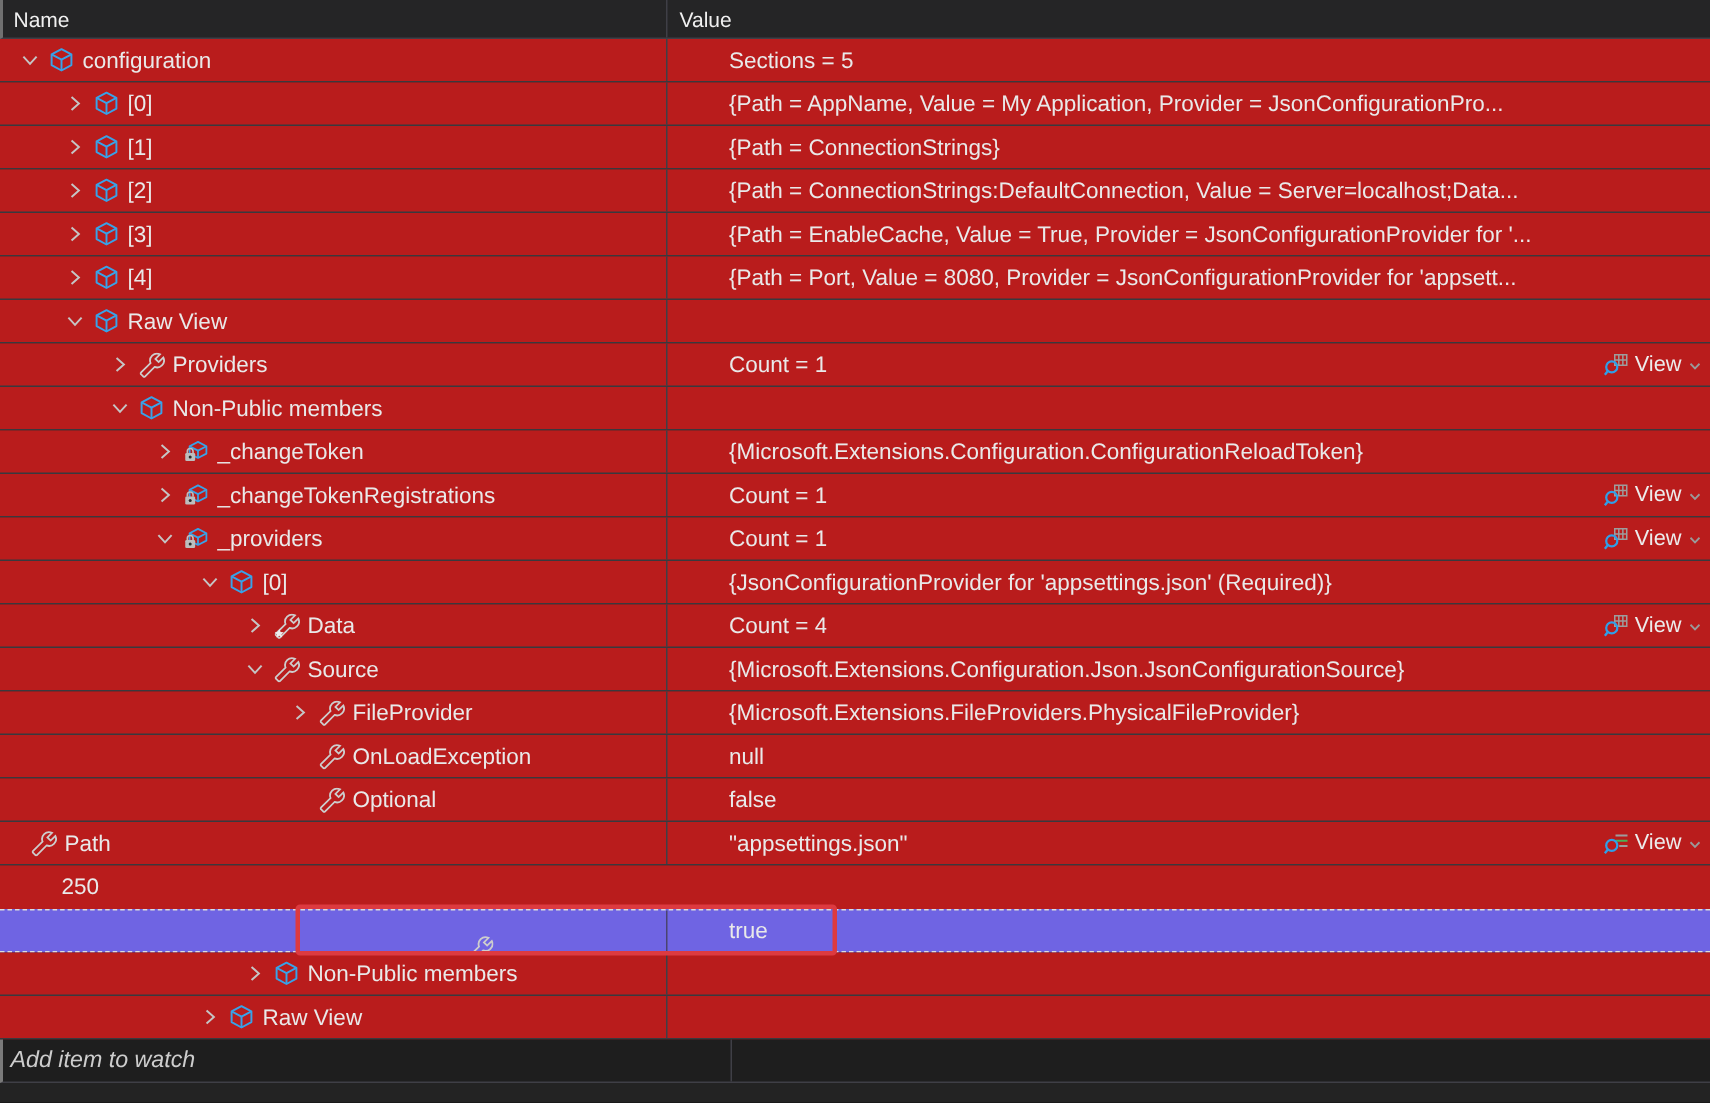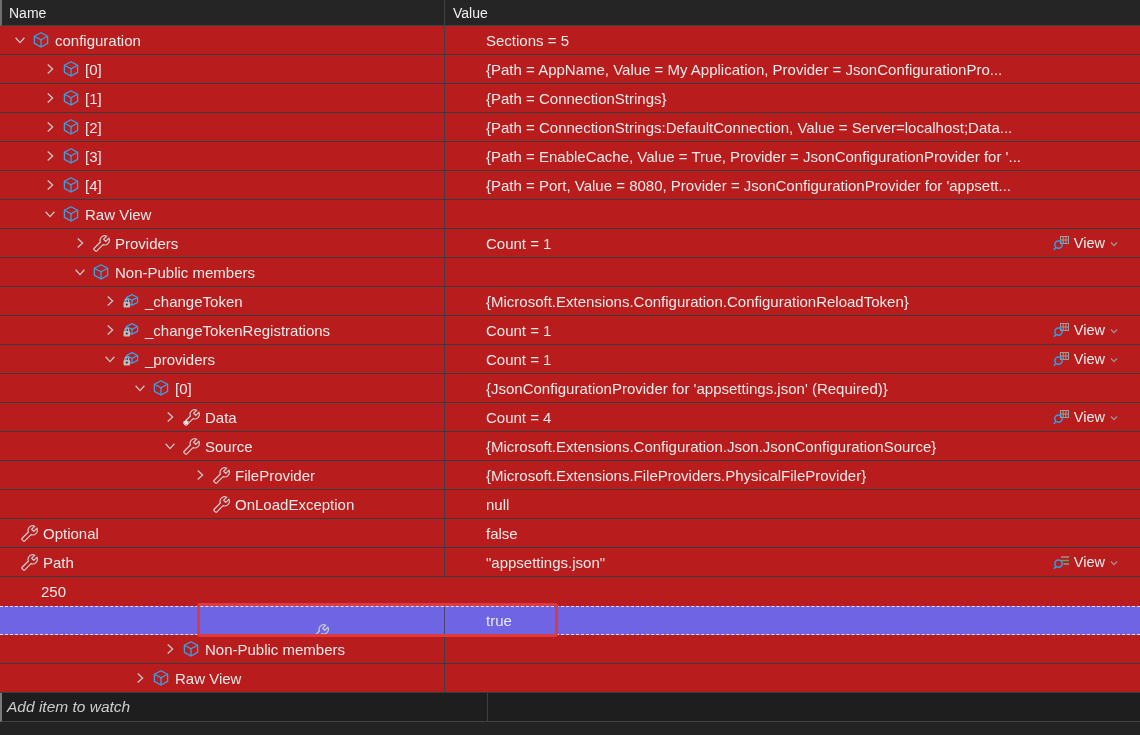--- a/index.html
+++ b/index.html
@@ -17,21 +17,21 @@
   .rows{position:absolute;top:26px;left:0;right:0;}
   .row{display:flex;height:29px;box-sizing:border-box;border-bottom:1px solid #39393e;background:#b91c1c;}
   .row .cell-name{width:445px;box-sizing:border-box;border-right:1px solid #3f3f46;
     display:flex;align-items:center;overflow:hidden;white-space:nowrap;}
   .row .cell-value{flex:1;display:flex;align-items:center;padding-left:8px;
     overflow:hidden;white-space:nowrap;font-size:15px;margin-left:33px;}
   .chevron{width:16px;height:16px;flex:0 0 16px;display:flex;align-items:center;justify-content:center;}
   .icon{width:18px;height:18px;flex:0 0 18px;margin-left:4px;display:flex;align-items:center;justify-content:center;}
   .name-label{margin-left:5px;font-size:15px;}
   .value-text{overflow:hidden;}
-  .view-ctrl{margin-left:auto;display:flex;align-items:center;gap:4px;padding-right:21px;flex:0 0 auto;}
+  .view-ctrl{margin-left:auto;display:flex;align-items:center;gap:4px;padding-right:5px;flex:0 0 auto;}
   .view-icon{width:17px;height:17px;display:flex;align-items:center;justify-content:center;}
   .view-label{font-size:14.5px;color:#ececec;}
   .view-caret{width:10px;height:10px;display:flex;align-items:center;justify-content:center;margin-top:2px;}
   .row.selected{background:#6f64e3;border-top:1px dashed #dcdcdc;border-bottom:1px dashed #dcdcdc;}
   .row.selected .cell-name{border-right-color:#4a4470;}
   .row.no-sep{border-bottom-color:transparent;}
   
   .add-row{display:flex;height:29px;box-sizing:border-box;border-bottom:1px solid #3f3f46;
     border-left:2px solid #7a7a7a;background:#1e1e1e;}
   .add-row .cell-name{width:486px;box-sizing:border-box;border-right:1px solid #3f3f46;
@@ -504,21 +504,21 @@
             </svg>
           </span>
       <span class="name-label">OnLoadException</span>
     </div>
     <div class="cell-value">
       <span class="value-text">null</span>
 
     </div>
   </div>
       <div class="row">
-    <div class="cell-name" style=" text-align: center;">
+    <div class="cell-name" style="padding-left: 192px; text-align: center;">
       <span class="chevron"></span>
       <span class="icon">
             <svg width="17" height="17" viewBox="0 0 24 24">
               <path transform="scale(-1,1) translate(-24,0)" d="M22.7 19l-9.1-9.1c.9-2.3.4-5-1.5-6.9-2-2-5-2.4-7.4-1.3L9 6 6 9 1.6 4.7C.4 7.1.9 10.1 2.9 12.1c1.9 1.9 4.6 2.4 6.9 1.5l9.1 9.1c.4.4 1 .4 1.4 0l2.3-2.3c.5-.4.5-1.1.1-1.4z" fill="none" stroke="#cdcdcd" stroke-width="1.7"></path>
             </svg>
           </span>
       <span class="name-label">Optional</span>
     </div>
     <div class="cell-value">
       <span class="value-text">false</span>

